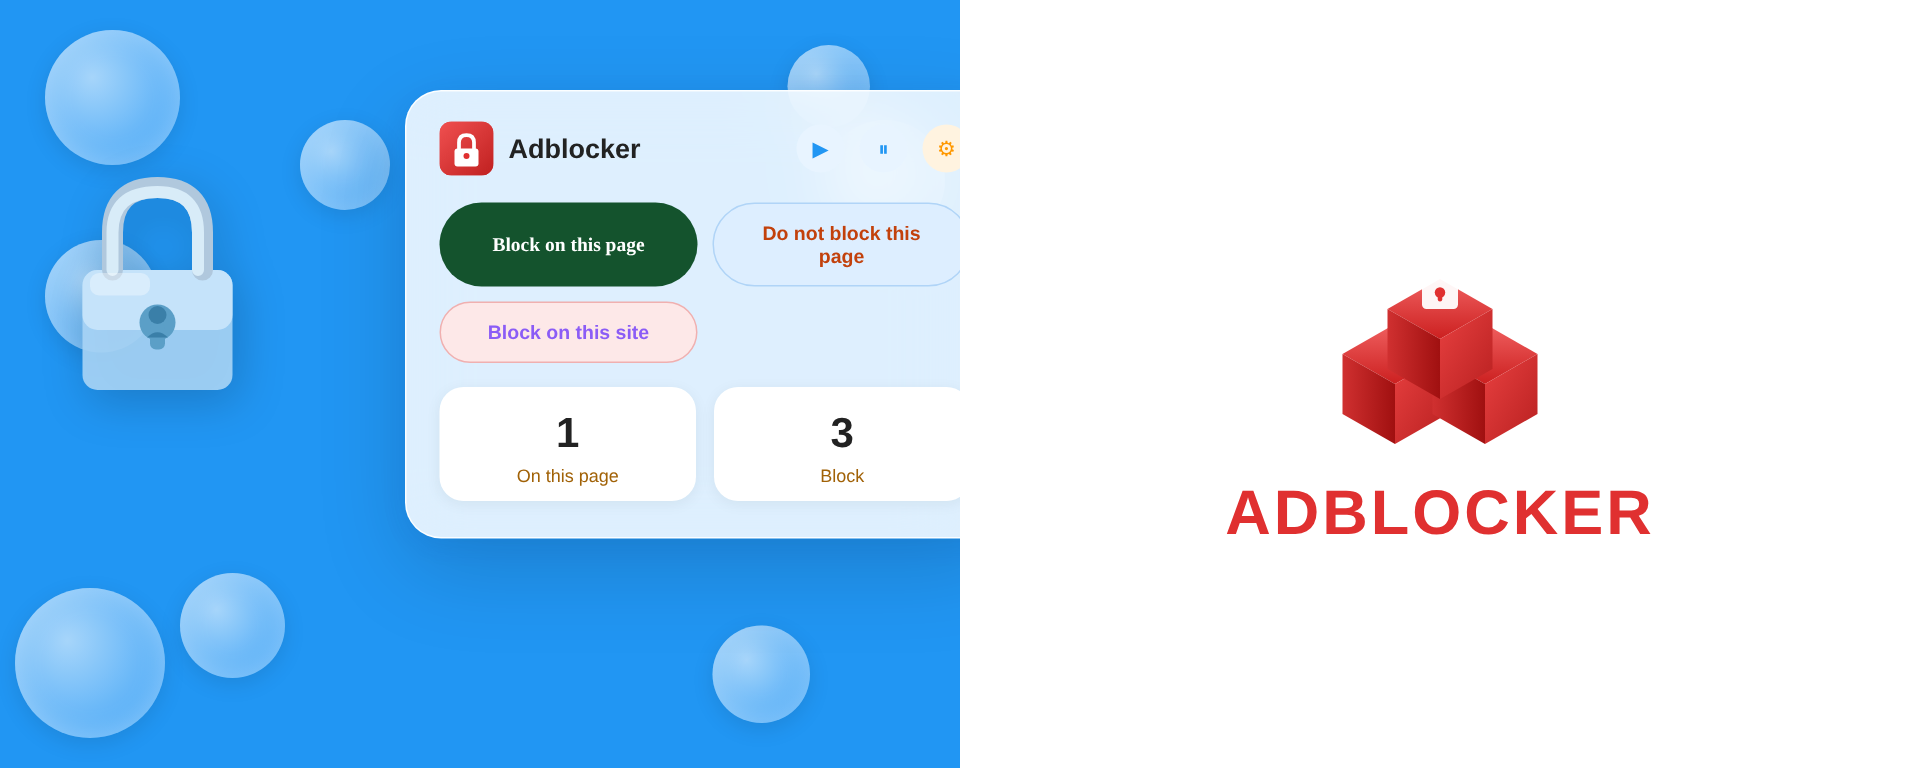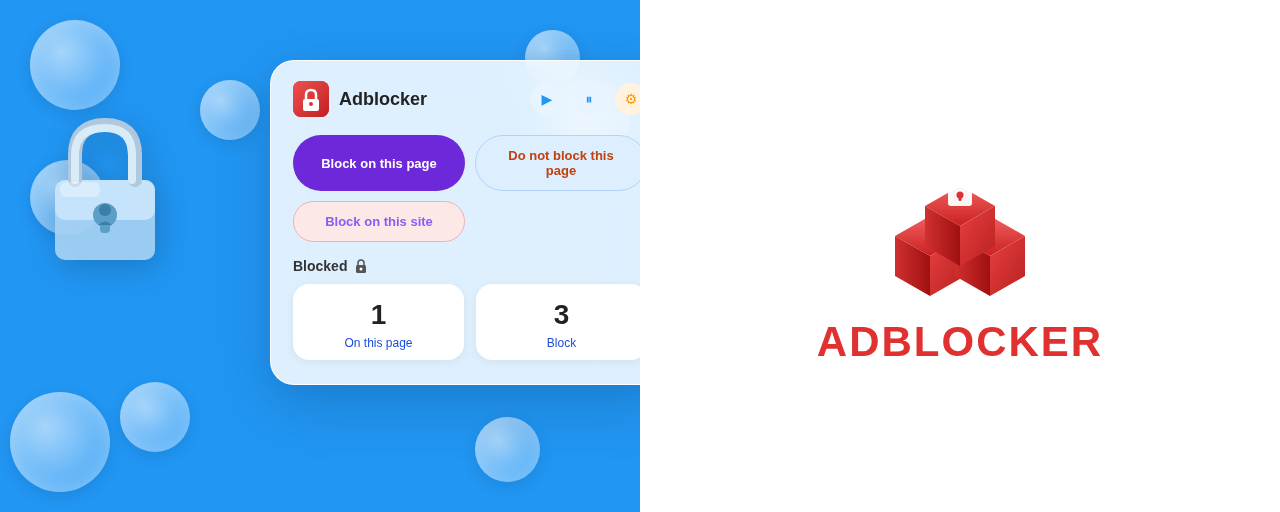--- a/index.html
+++ b/index.html
@@ -130,21 +130,21 @@
     .action-btn {
       border: none;
       border-radius: 30px;
       padding: 12px 16px;
       font-size: 13px;
       font-weight: 600;
       cursor: pointer;
       text-align: center;
     }
 
-    .btn-red { background: #6d28d9; color: white; }
+    .btn-red { background: #14532d; color: white; font-family: Liberation Serif, serif; }
     .btn-blue-outline { background: #ddeeff; color: #c2410c; border: 1.5px solid #b0d4f7; }
     .btn-pink-outline { background: #fde8e8; color: #8b5cf6; border: 1.5px solid #f0b0b0; }
 
     
     .blocked-label {
       font-size: 14px;
       font-weight: 600;
       color: #333;
       display: flex;
       align-items: center;
@@ -168,21 +168,21 @@
 
     .stat-number {
       font-size: 28px;
       font-weight: 700;
       color: #222;
       line-height: 1.2;
     }
 
     .stat-label {
       font-size: 12px;
-      color: #1d4ed8;
+      color: #a16207;
       margin-top: 4px;
     }
 
     
     .brand-logo {
       display: flex;
       flex-direction: column;
       align-items: center;
       gap: 12px;
     }
@@ -273,28 +273,20 @@
         </button>
       </div>
     </div>
 
     <div class="buttons-grid">
       <button class="action-btn btn-red">Block on this page</button>
       <button class="action-btn btn-blue-outline">Do not block this page</button>
       <button class="action-btn btn-pink-outline">Block on this site</button>
     </div>
 
-    <div class="blocked-label">
-      <span>Blocked</span>
-      <svg width="16" height="16" viewBox="0 0 16 16">
-        <rect x="3" y="7" width="10" height="8" rx="1.5" fill="#555"></rect>
-        <path d="M5 7 L5 5 Q5 2 8 2 Q11 2 11 5 L11 7" fill="none" stroke="#555" stroke-width="1.5" stroke-linecap="round"></path>
-        <circle cx="8" cy="11" r="1.5" fill="white"></circle>
-      </svg>
-    </div>
 
     <div class="stats-row">
       <div class="stat-card">
         <div class="stat-number">1</div>
         <div class="stat-label">On this page</div>
       </div>
       <div class="stat-card">
         <div class="stat-number">3</div>
         <div class="stat-label">Block</div>
       </div>

